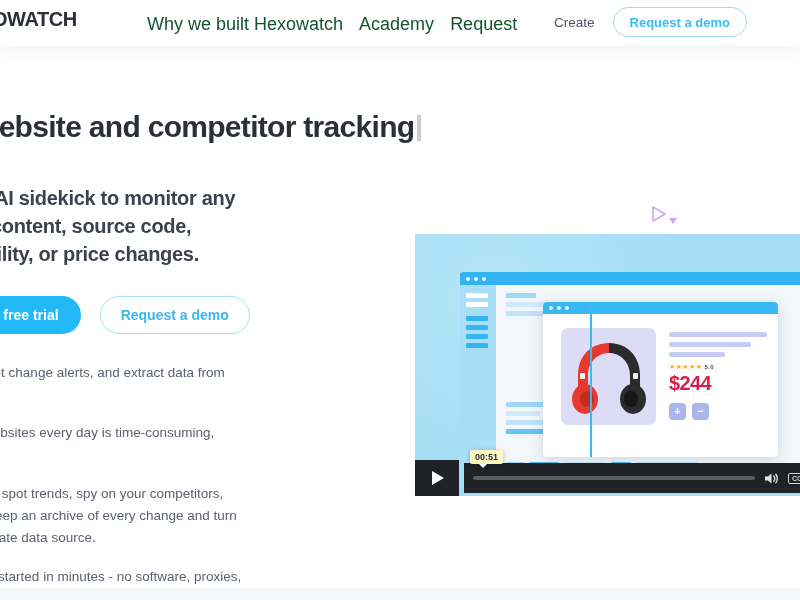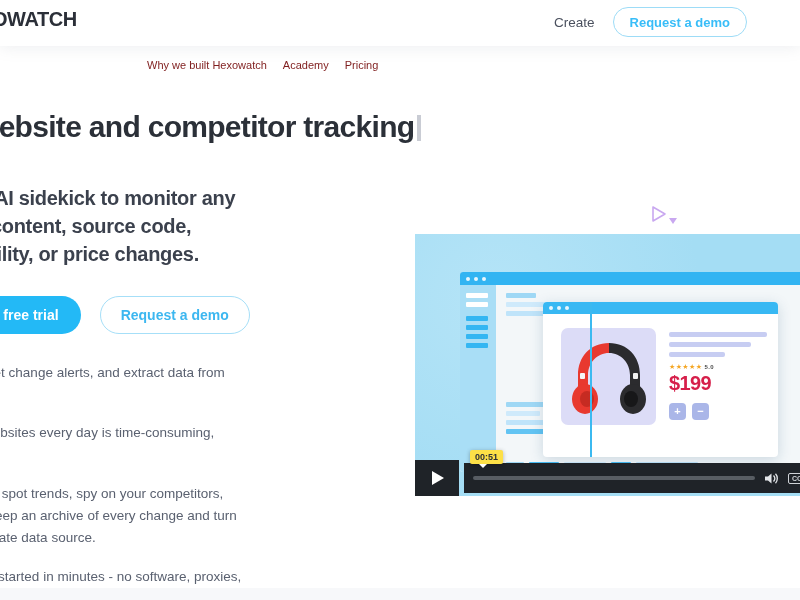--- a/index.html
+++ b/index.html
@@ -20,21 +20,21 @@
     box-shadow:0 2px 14px rgba(120,128,150,0.13);
     z-index:30;
   }
   .logo {
     position:absolute; left:-48px; top:8px;
     font-size:20px; font-weight:bold; letter-spacing:-0.4px;
     color:#2b2f38; white-space:nowrap;
   }
   .nav { position:absolute; left:147px; top:14px; display:flex; gap:16px; align-items:center; }
   .nav a {
-    font-size:11px; color:#7f1d1d; text-decoration:none; white-space:nowrap;margin-top:45px;
+    font-size:18px; color:#14532d; text-decoration:none; white-space:nowrap;
   }
   .hdr-right { position:absolute; left:536px; top:7px; display:flex; align-items:center; gap:0; }
   .btn-primary-sm {
     background:#23b9f6; color:#fff; border:none; border-radius:18px;
     font-size:13px; font-weight:bold; padding:0 16px; height:30px;
     line-height:30px; white-space:nowrap; cursor:pointer;
     font-family:"Liberation Sans", sans-serif;
   }
   .login-link {
     font-size:13.5px; color:#4a505e; text-decoration:none;
@@ -136,21 +136,21 @@
     width:44px; height:36px; background:#1f2328; display:flex;
     align-items:center; justify-content:center; cursor:pointer; flex:none;
   }
   .play-tri { width:0; height:0; border-left:12px solid #fff; border-top:7px solid transparent; border-bottom:7px solid transparent; margin-left:2px; }
   .ctrl-bar {
     flex:1; height:30px; background:#1f2328; display:flex; align-items:center;
     margin-left:5px; padding:0 9px; gap:9px;
   }
   .progress { flex:1; height:4px; background:#585d63; border-radius:2px; cursor:pointer; }
   .tooltip {
-    position:absolute; left:55px; bottom:32px; background:#fde047; color:#2b2f38;
+    position:absolute; left:55px; bottom:32px; background:#fef9c3; color:#2b2f38;
     font-size:9px; font-weight:bold; padding:2px 5px; border-radius:2px; z-index:25;
     box-shadow:0 1px 4px rgba(0,0,0,0.3);
   }
   .tooltip:after {
     content:""; position:absolute; left:9px; bottom:-4px;
     border-left:4px solid transparent; border-right:4px solid transparent;
     border-top:4px solid #fff;
   }
   .cc-btn {
     border:1.2px solid #cfd3d7; border-radius:2px; color:#cfd3d7;
@@ -162,21 +162,21 @@
 <body>
 
 <div class="page">
 
   <div class="header">
     <div class="logo">HEXOWATCH</div>
 
     <div class="nav">
       <a href="#">Why we built Hexowatch</a>
       <a href="#">Academy</a>
-      <a href="#">Pricing</a>
+      <a href="#">Request</a>
     </div>
 
     <div class="hdr-right">
       <a href="#" class="login-link">Create</a>
       <button class="btn-outline-sm">Request a demo</button>
     </div>
   </div>
 
   <div class="hero-left">
     <h1 class="hero-h1">
@@ -297,21 +297,21 @@
         </svg>
       </div>
 
       <div class="prod-info">
         <div class="pline" style="width:98px"></div>
         <div class="pline" style="width:82px"></div>
         <div class="pline" style="width:56px"></div>
         <div class="stars">
           <span>★★★★★</span><span class="rating">5.0</span>
         </div>
-        <div class="price">$199</div>
+        <div class="price">$244</div>
         <div class="qty">
           <div class="qbtn">+</div>
           <div class="qbtn">−</div>
         </div>
       </div>
     </div>
 
     <div class="tooltip">00:51</div>
     <div class="vid-ctrl">
       <div class="play-btn">

